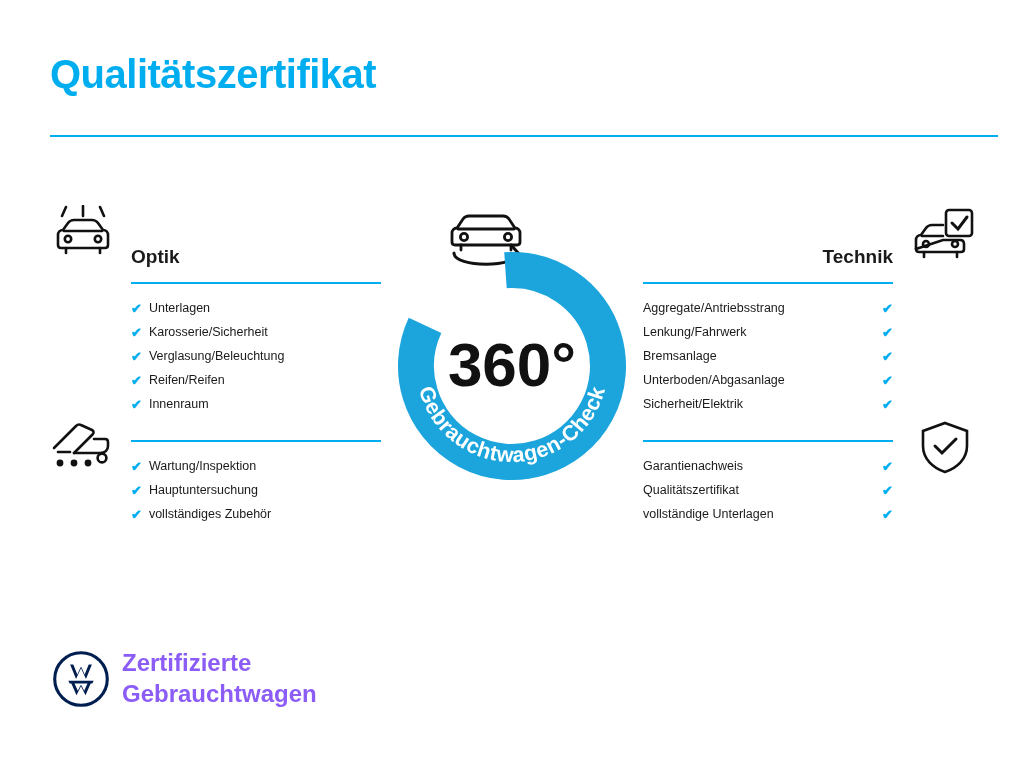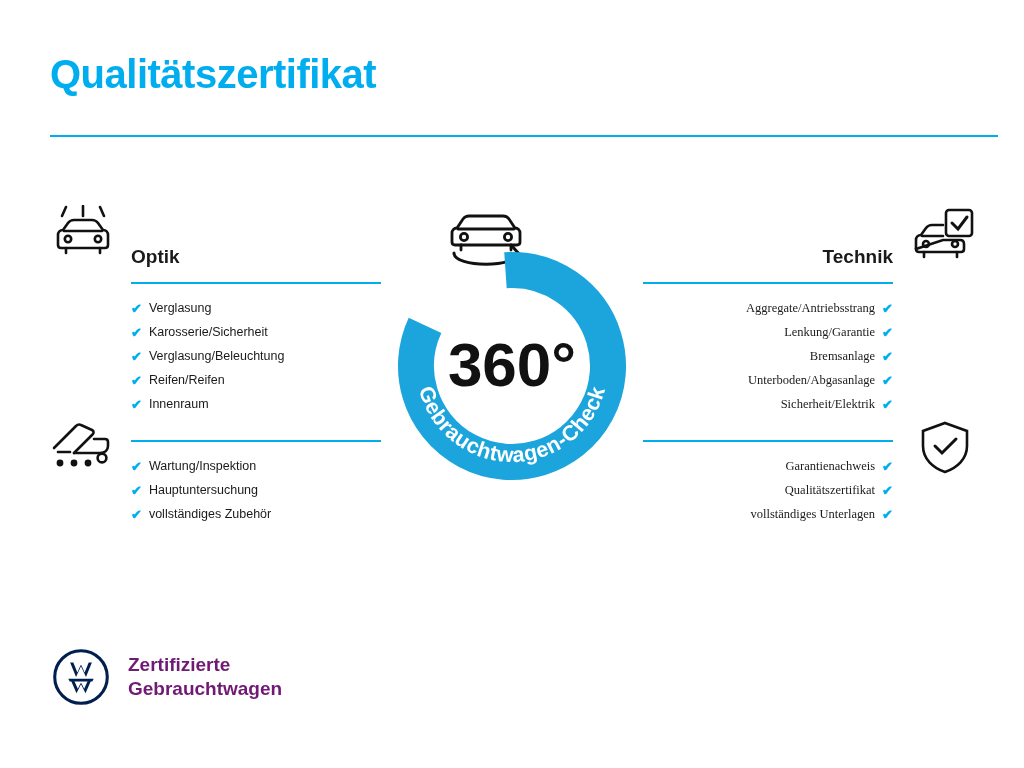--- a/index.html
+++ b/index.html
@@ -70,21 +70,21 @@
     line-height: 1;
   }
 
   
   .col-left .block-head { justify-content: flex-start; }
   .col-left .item { justify-content: flex-start; }
   .col-left .check { margin-right: 7px; }
 
   
   .col-right .block-head { justify-content: flex-end; }
-  .col-right .item { justify-content: flex-end; font-family: Liberation Serif, serif; }
+  .col-right .item { justify-content: space-between; }
   .col-right .check { margin-left: 7px; }
 
   
   #block-optik    { left: 131px; top: 234px; width: 250px; }
   #block-wartung  { left: 131px; top: 430px; width: 250px; }
   #block-technik  { left: 643px; top: 234px; width: 250px; }
   #block-garantie { left: 643px; top: 430px; width: 250px; }
 
   .icon-box { position: absolute; }
   #icon-optik    { left: 50px;  top: 205px; }
@@ -101,24 +101,24 @@
 
   
   #brand {
     position: absolute;
     left: 52px; top: 648px;
     display: flex;
     align-items: center;
   }
   #brand .vw-logo { width: 58px; height: 58px; }
   #brand .brand-text {
-    margin-left: 18px;
-    font-size: 19px;
+    margin-left: 12px;
+    font-size: 24px;
     font-weight: bold;
-    color: #701a75;
+    color: #8b5cf6;
     line-height: 1.28;
   }
   #brand .brand-text div { white-space: nowrap; }
 </style>
 </head>
 <body>
 
 <div id="page">
 
   <div class="title">Qualitätszertifikat</div>
@@ -139,21 +139,21 @@
   </div>
 
   <div class="block col-left" id="block-optik">
     <div class="block-head">
       <span class="head-text">Optik</span>
     </div>
     <div class="head-rule"></div>
     <div class="items">
       <div class="item">
         <span class="check">✔</span>
-        <span>Verglasung</span>
+        <span>Unterlagen</span>
       </div>
       <div class="item">
         <span class="check">✔</span>
         <span>Karosserie/Sicherheit</span>
       </div>
       <div class="item">
         <span class="check">✔</span>
         <span>Verglasung/Beleuchtung</span>
       </div>
       <div class="item">
@@ -215,21 +215,21 @@
     <div class="block-head">
       <span class="head-text">Technik</span>
     </div>
     <div class="head-rule"></div>
     <div class="items">
       <div class="item">
         <span>Aggregate/Antriebsstrang</span>
         <span class="check">✔</span>
       </div>
       <div class="item">
-        <span>Lenkung/Garantie</span>
+        <span>Lenkung/Fahrwerk</span>
         <span class="check">✔</span>
       </div>
       <div class="item">
         <span>Bremsanlage</span>
         <span class="check">✔</span>
       </div>
       <div class="item">
         <span>Unterboden/Abgasanlage</span>
         <span class="check">✔</span>
       </div>
@@ -252,21 +252,21 @@
     <div class="items">
       <div class="item">
         <span>Garantienachweis</span>
         <span class="check">✔</span>
       </div>
       <div class="item">
         <span>Qualitätszertifikat</span>
         <span class="check">✔</span>
       </div>
       <div class="item">
-        <span>vollständiges Unterlagen</span>
+        <span>vollständige Unterlagen</span>
         <span class="check">✔</span>
       </div>
     </div>
   </div>
 
   <div id="center">
     <svg width="268" height="290" viewBox="0 0 268 290">
       <defs>
         <path id="ringpath" d="M 38 170 A 96 96 0 1 0 230 170"></path>
       </defs>

